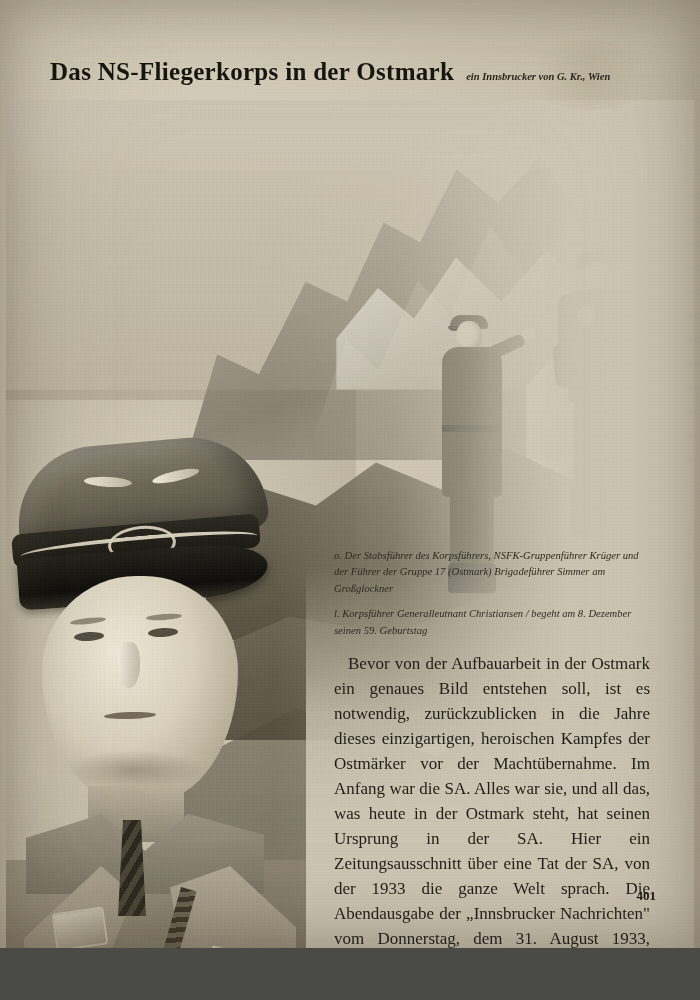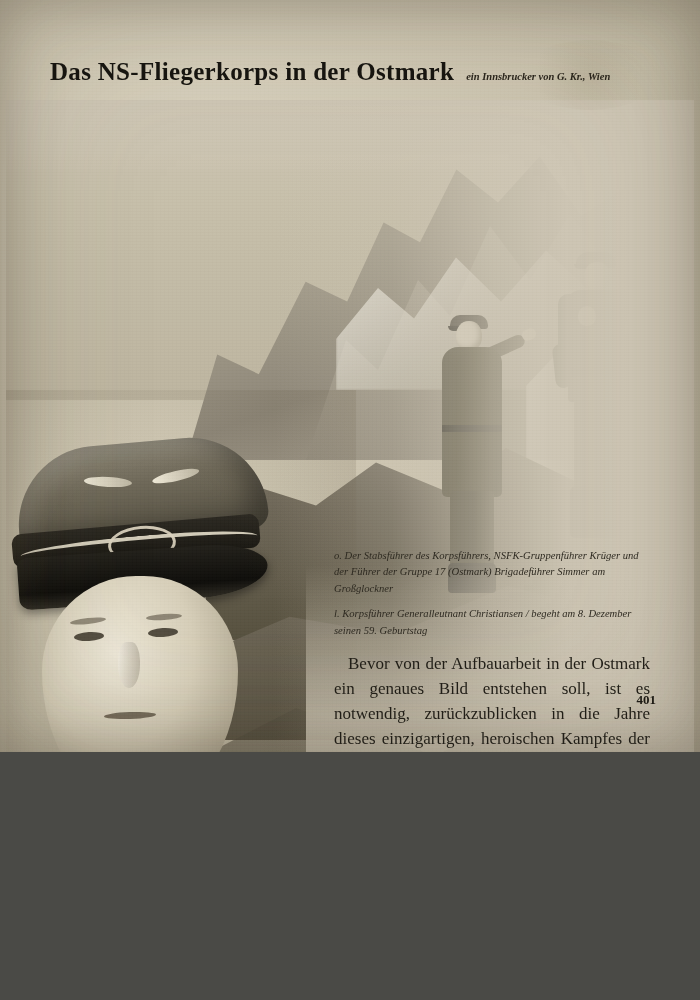--- a/index.html
+++ b/index.html
@@ -3,21 +3,21 @@
 <meta charset="utf-8">
 <style>
   html, body {
     margin: 0;
     padding: 0;
     background: #4a4a46;
   }
   .page {
     position: relative;
     width: 700px;
-    height: 752px;
+    height: 948px;
     overflow: hidden;
     background: #cfc7b4;
     font-family: "Liberation Serif", serif;
   }
 
   
   .paper {
     position: absolute;
     inset: 0;
     background:

